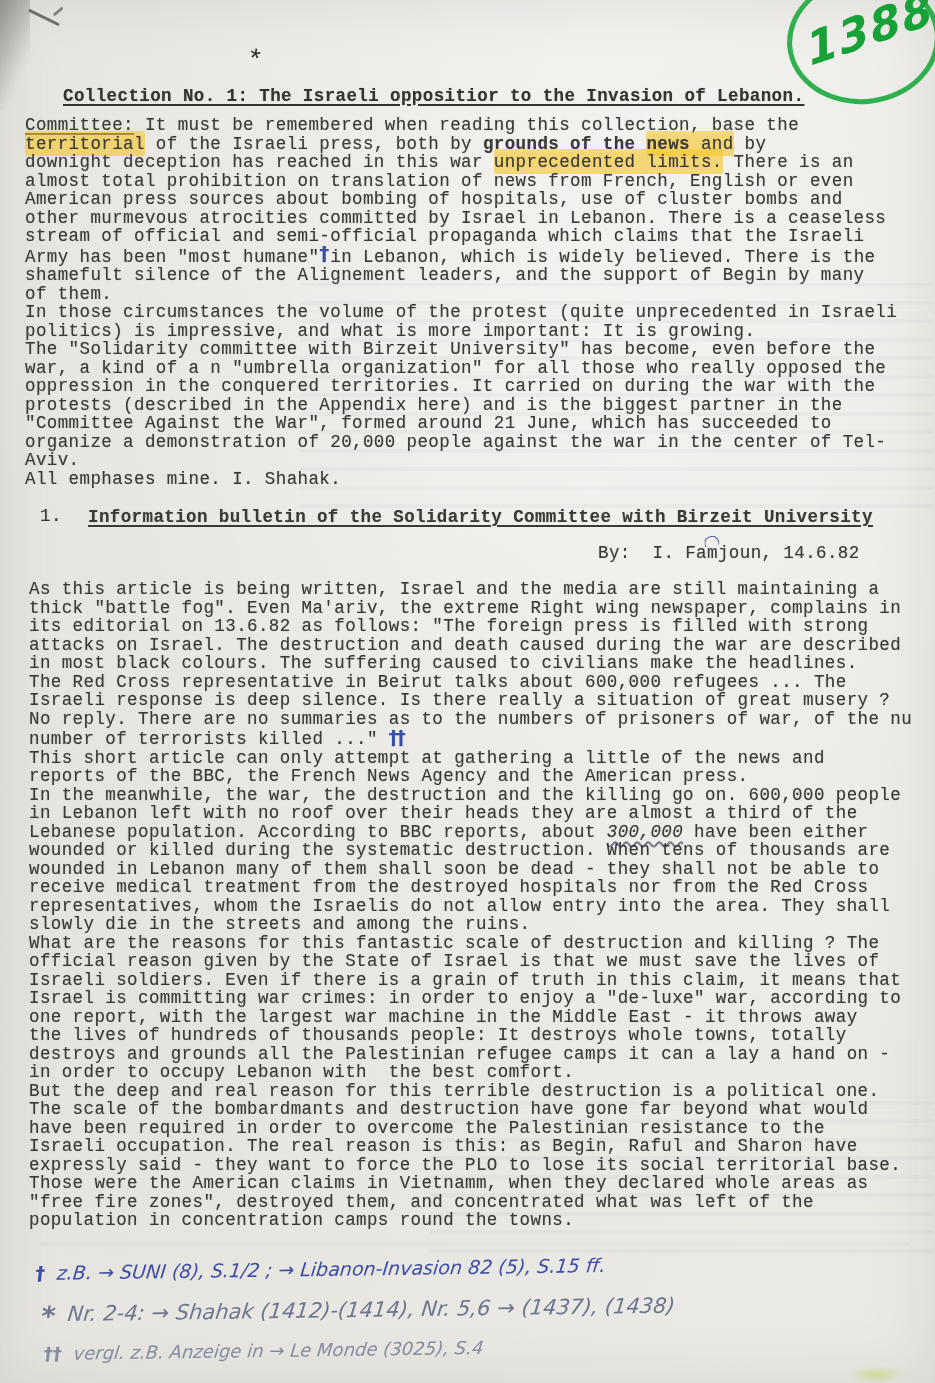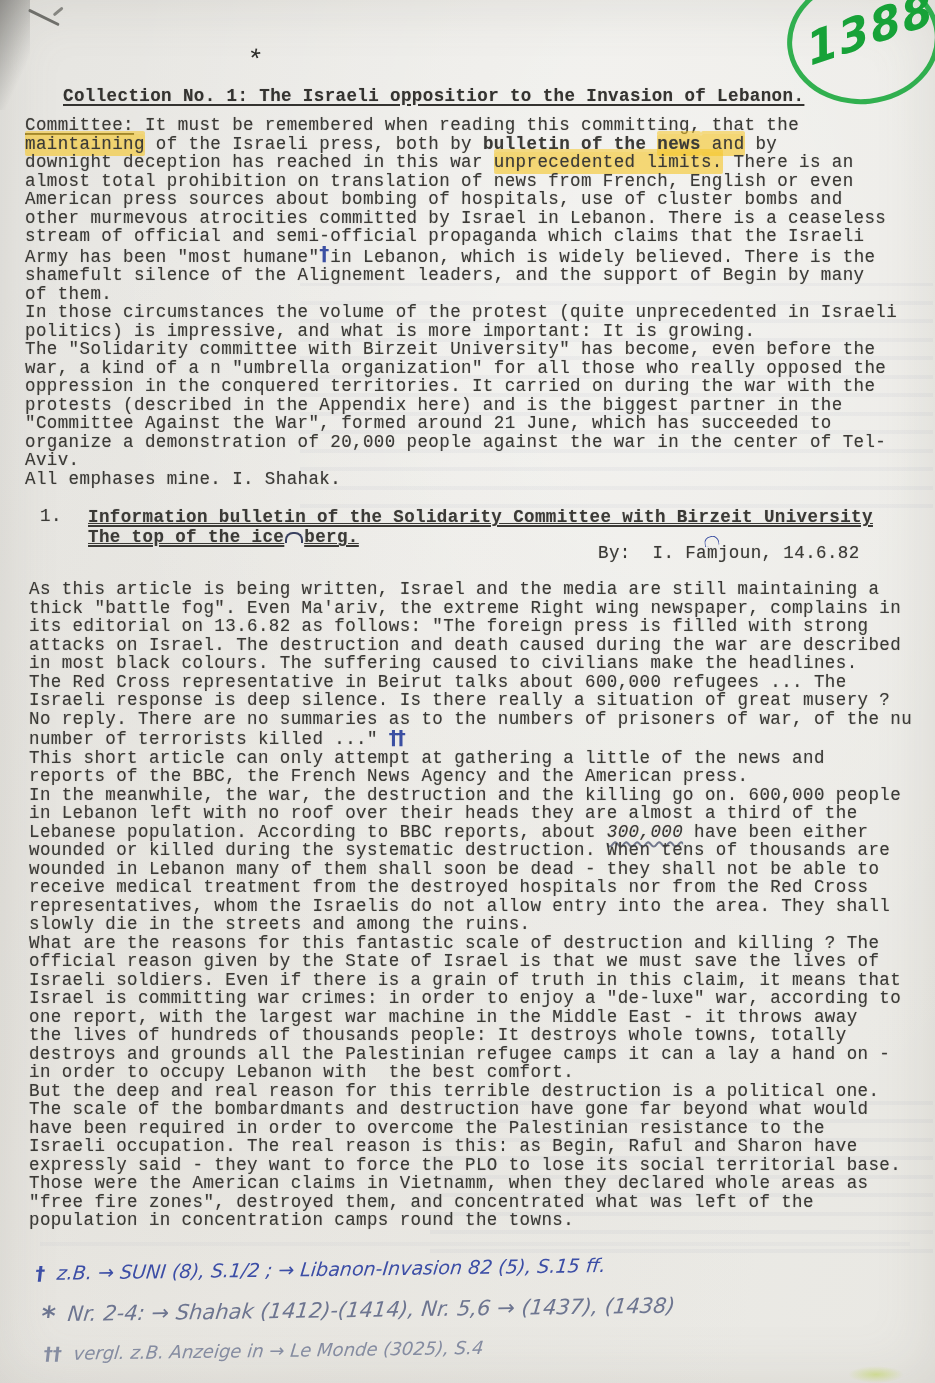--- a/index.html
+++ b/index.html
@@ -34,21 +34,21 @@
     font-size:45px; color:#17a238; transform:rotate(-13deg) skewX(-8deg); letter-spacing:2px; }
   .foreword { position:absolute; left:25px; top:116px; width:908px; }
   .body-text { position:absolute; left:29px; top:580px; width:908px; }
   .hw { font-family:"DejaVu Sans", sans-serif; color:#3b4fa2; }
   .hw-dagger { display:inline-block; width:11px; font-size:20px; font-weight:bold; transform:translateY(-2px); text-shadow:none; }
   .hw-ddagger { font-size:19px; font-weight:bold; letter-spacing:-2px; text-shadow:none; }
   .squiggle { text-decoration:underline; text-decoration-style:wavy;
     text-decoration-color:rgba(96,106,136,0.75); text-decoration-thickness:1.6px; text-underline-offset:4px;font-style:italic; }
   .section-head { position:absolute; left:40px; top:507px; display:flex; white-space:normal; }
   .sec-num { display:inline-block; width:48px; }
-  .head-lines { display:inline-block; line-height:20px;text-decoration:underline; }
+  .head-lines { display:inline-block; line-height:20px; }
   .tie { display:inline-block; width:14px; height:9px; border:2.2px solid #3a4160;
     border-bottom:none; border-radius:8px 8px 0 0; margin:0 1px -1px 1px; }
   .byline { position:absolute; left:598px; top:544px; }
   .name-mark { position:relative; }
   .name-mark::after { content:""; position:absolute; left:-3px; top:-7px; width:13px; height:9px;
     border:1.8px solid #3b4fa2; border-bottom:none; border-radius:7px 7px 0 0; transform:rotate(-10deg); }
   .ann { position:absolute; font-family:"DejaVu Sans", sans-serif; font-style:italic;
     transform:skewX(-7deg) rotate(-0.8deg); white-space:pre; }
   .ann .sym { font-weight:bold; font-style:normal; display:inline-block; margin-right:12px; }
   .ann1 { left:36px;  top:1258px; color:#3c4ea6; font-size:19px; }
@@ -79,22 +79,22 @@
   <div class="scratch s1"></div>
   <div class="scratch s2"></div>
 
   <div class="stamp">
     <div class="stamp-number">1388</div>
   </div>
 
   <div class="title-asterisk">*</div>
   <h1 class="title typed u">Collection No. 1: The Israeli oppositior to the Invasion of Lebanon.</h1>
 
-  <p class="typed foreword"><span class="u">Committee:</span><span> It must be remembered when reading this committing, that the
-</span><span class="hl">maintaining</span><span> of the Israeli press, both by </span><b>bulletin of the </b><b class="hl">news</b><span class="hl"> and</span><span> by
+  <p class="typed foreword"><span class="u">Committee:</span><span> It must be remembered when reading this collection, base the
+</span><span class="hl">territorial</span><span> of the Israeli press, both by </span><b>grounds of the </b><b class="hl">news</b><span class="hl"> and</span><span> by
 downight deception has reached in this war </span><span class="hl">unprecedented limits.</span><span> There is an
 almost total prohibition on translation of news from French, English or even
 American press sources about bombing of hospitals, use of cluster bombs and
 other murmevous atrocities committed by Israel in Lebanon. There is a ceaseless
 stream of official and semi-official propaganda which claims that the Israeli
 Army has been "most humane"</span><span class="hw hw-dagger">†</span><span>in Lebanon, which is widely believed. There is the
 shamefult silence of the Alignement leaders, and the support of Begin by many
 of them.
 In those circumstances the volume of the protest (quite unprecedented in Israeli
 politics) is impressive, and what is more important: It is growing.
@@ -102,21 +102,21 @@
 war, a kind of a n "umbrella organization" for all those who really opposed the
 oppression in the conquered territories. It carried on during the war with the
 protests (described in the Appendix here) and is the biggest partner in the
 "Committee Against the War", formed around 21 June, which has succeeded to
 organize a demonstration of 20,000 people against the war in the center of Tel-
 Aviv.
 All emphases mine. I. Shahak.</span></p>
 
   <div class="section-head typed">
       <span class="sec-num">1.</span>
-      <span class="head-lines"><span class="u b">Information bulletin of the Solidarity Committee with Birzeit University</span><br><span class="u b"><span>The top of the ice</span><span class="tie"></span><span>berg.</span></span></span>
+      <span class="head-lines"><span class="u b">Information bulletin of the Solidarity Committee with Birzeit University</span><br></span>
     </div>
 
   <div class="byline typed"><span>By:  I. Fa</span><span class="name-mark">m</span><span>joun, 14.6.82</span></div>
 
   <p class="typed body-text"><span>As this article is being written, Israel and the media are still maintaining a
 thick "battle fog". Even Ma'ariv, the extreme Right wing newspaper, complains in
 its editorial on 13.6.82 as follows: "The foreign press is filled with strong
 attacks on Israel. The destruction and death caused during the war are described
 in most black colours. The suffering caused to civilians make the headlines.
 The Red Cross representative in Beirut talks about 600,000 refugees ... The

